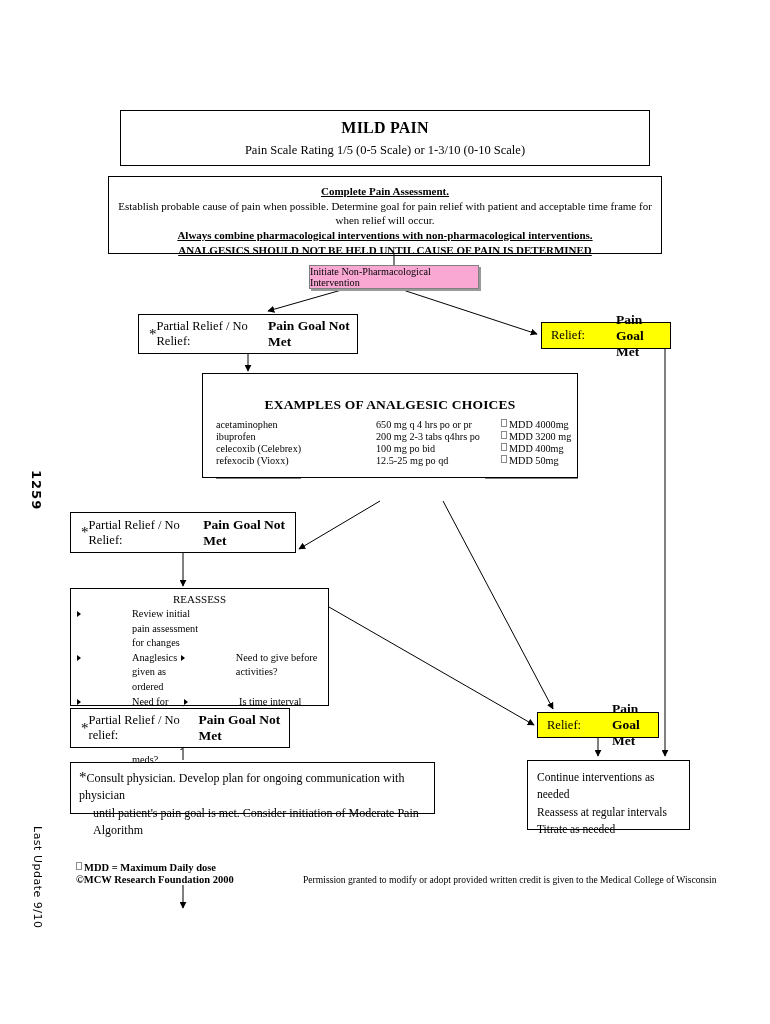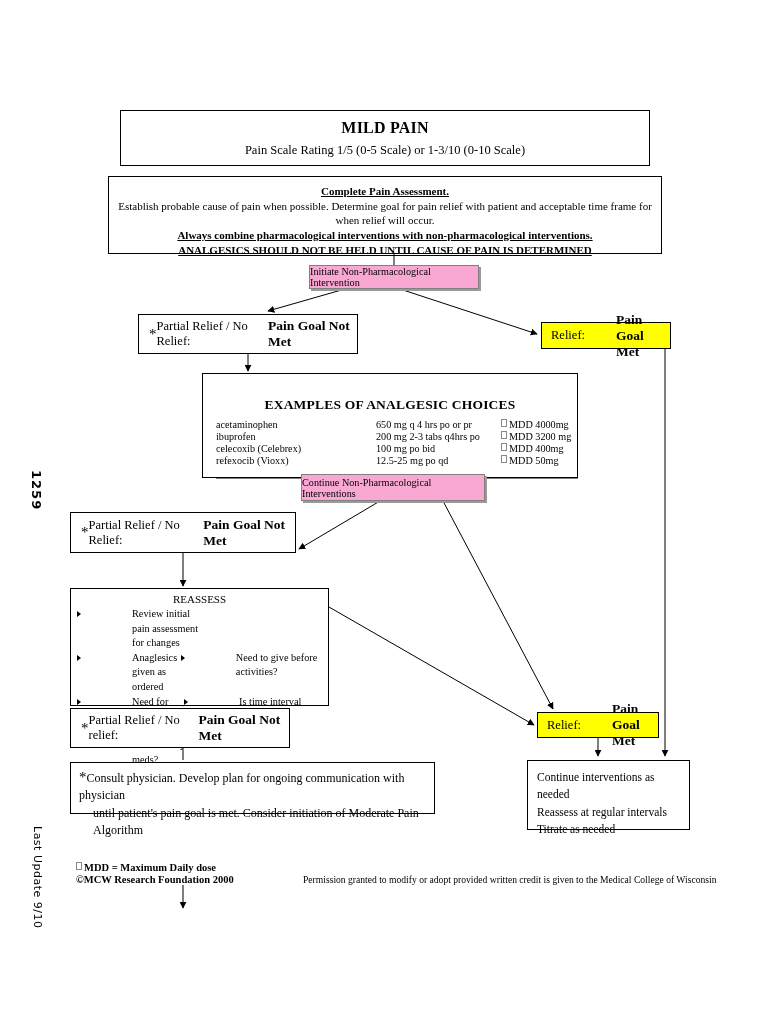--- a/index.html
+++ b/index.html
@@ -299,23 +299,20 @@
         </tr>
         <tr>
           <td class="col-drug">refexocib (Vioxx)</td>
           <td class="col-dose">12.5-25 mg po qd</td>
           <td class="col-mdd"><span class="mdd-glyph"></span><span>MDD 50mg</span></td>
         </tr>
       </tbody>
     </table>
   </div>
 
-  <div class="node green shadowed" id="green-continue">
-    <span>Continue Non-Pharmacological Interventions</span>
-  </div>
 
   <div class="node relief-box" id="relief2">
     <span class="star">*</span>
     <span class="relief-lead">Partial Relief / No Relief:</span>
     <span class="relief-strong" style="margin-left:6px;">Pain Goal Not Met</span>
   </div>
 
   <div class="node" id="reassess-box">
     <div id="reassess-title">REASSESS</div>
 

